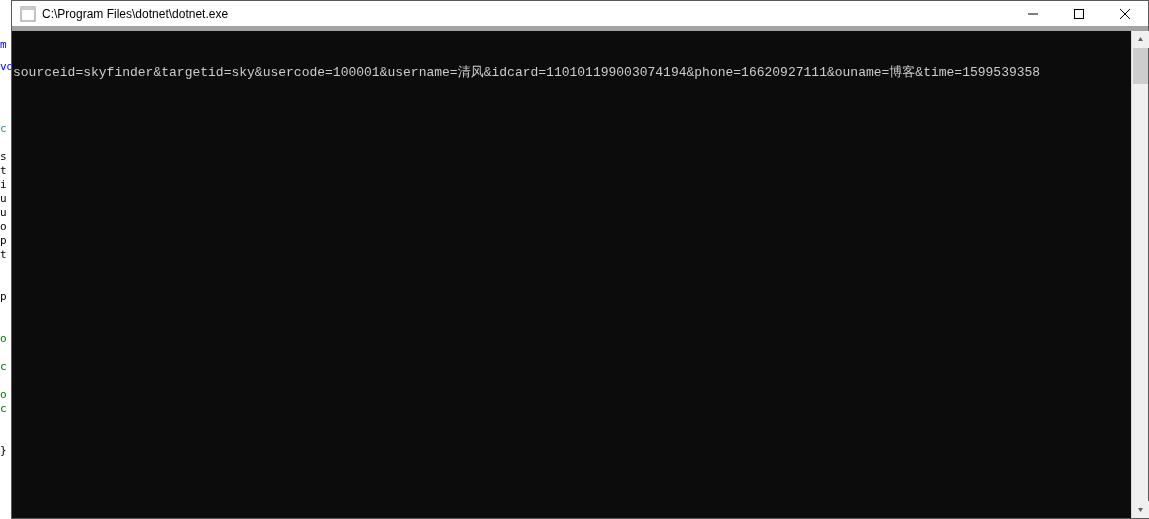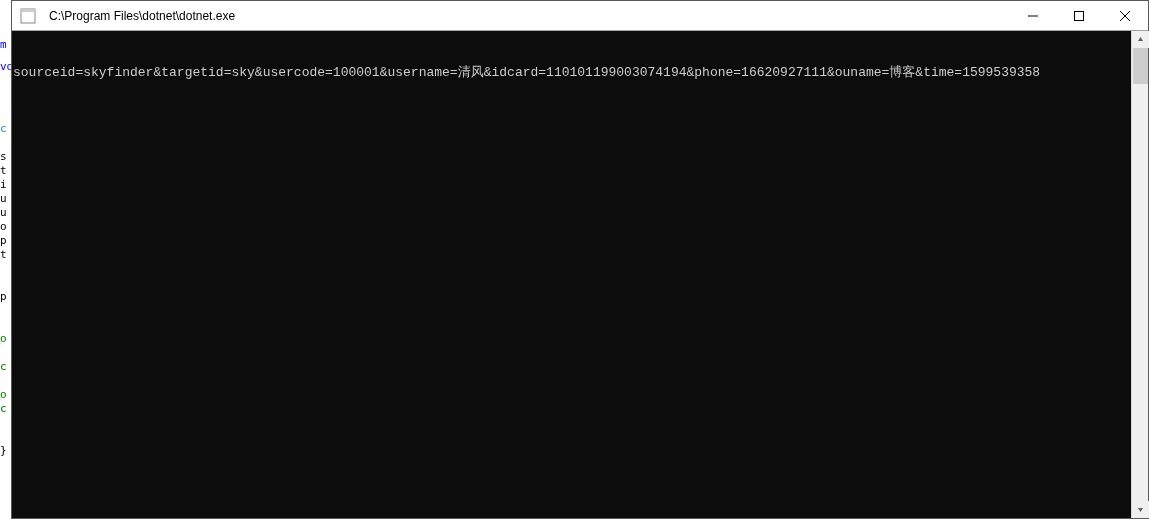--- a/index.html
+++ b/index.html
@@ -40,23 +40,22 @@
       border: 1px solid #5a5a5a;
       display: flex;
       flex-direction: column;
       box-shadow: 0 0 0 rgba(0,0,0,0);
     }
     .titlebar {
       height: 30px;
       background: #ffffff;
       display: flex;
       align-items: center;
-      border-bottom: 1px solid #a3a3a3;
+      border-bottom: 5px solid #a3a3a3;
       flex-shrink: 0;
-      gap: 7px;
     }
     .titlebar-icon {
       width: 16px;
       height: 16px;
       margin-left: 8px;
       margin-right: 6px;
       flex-shrink: 0;
     }
     .titlebar-icon svg {
       display: block;

